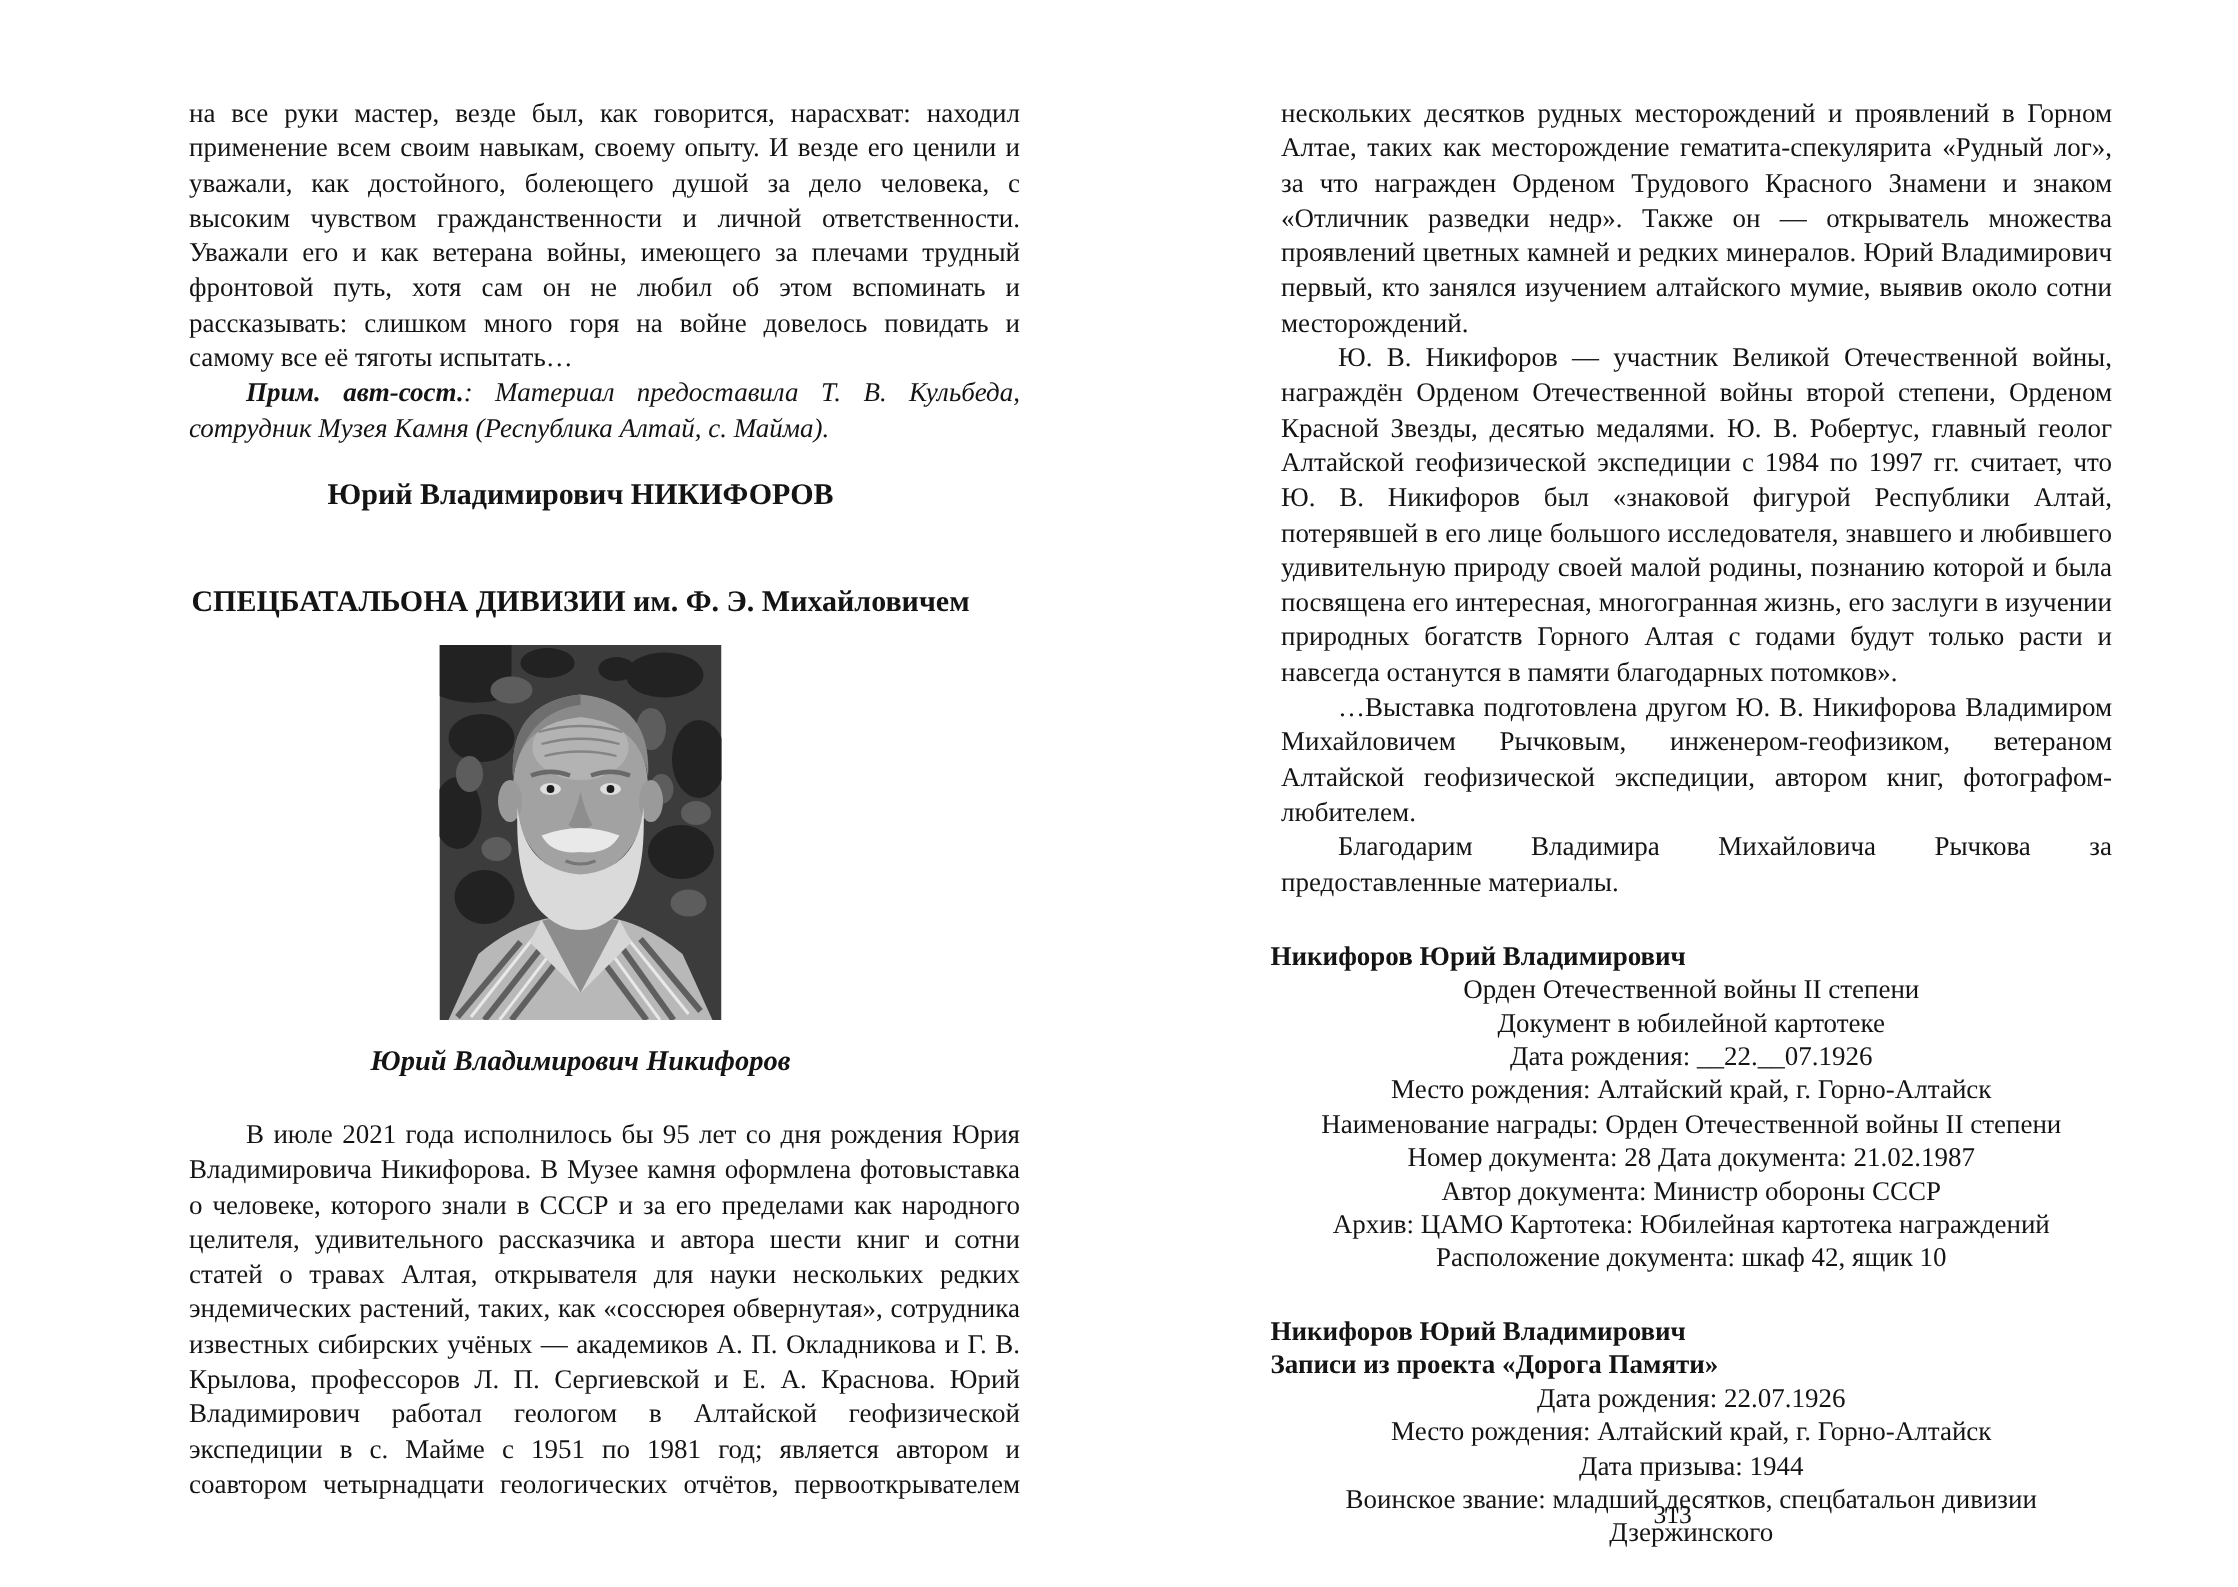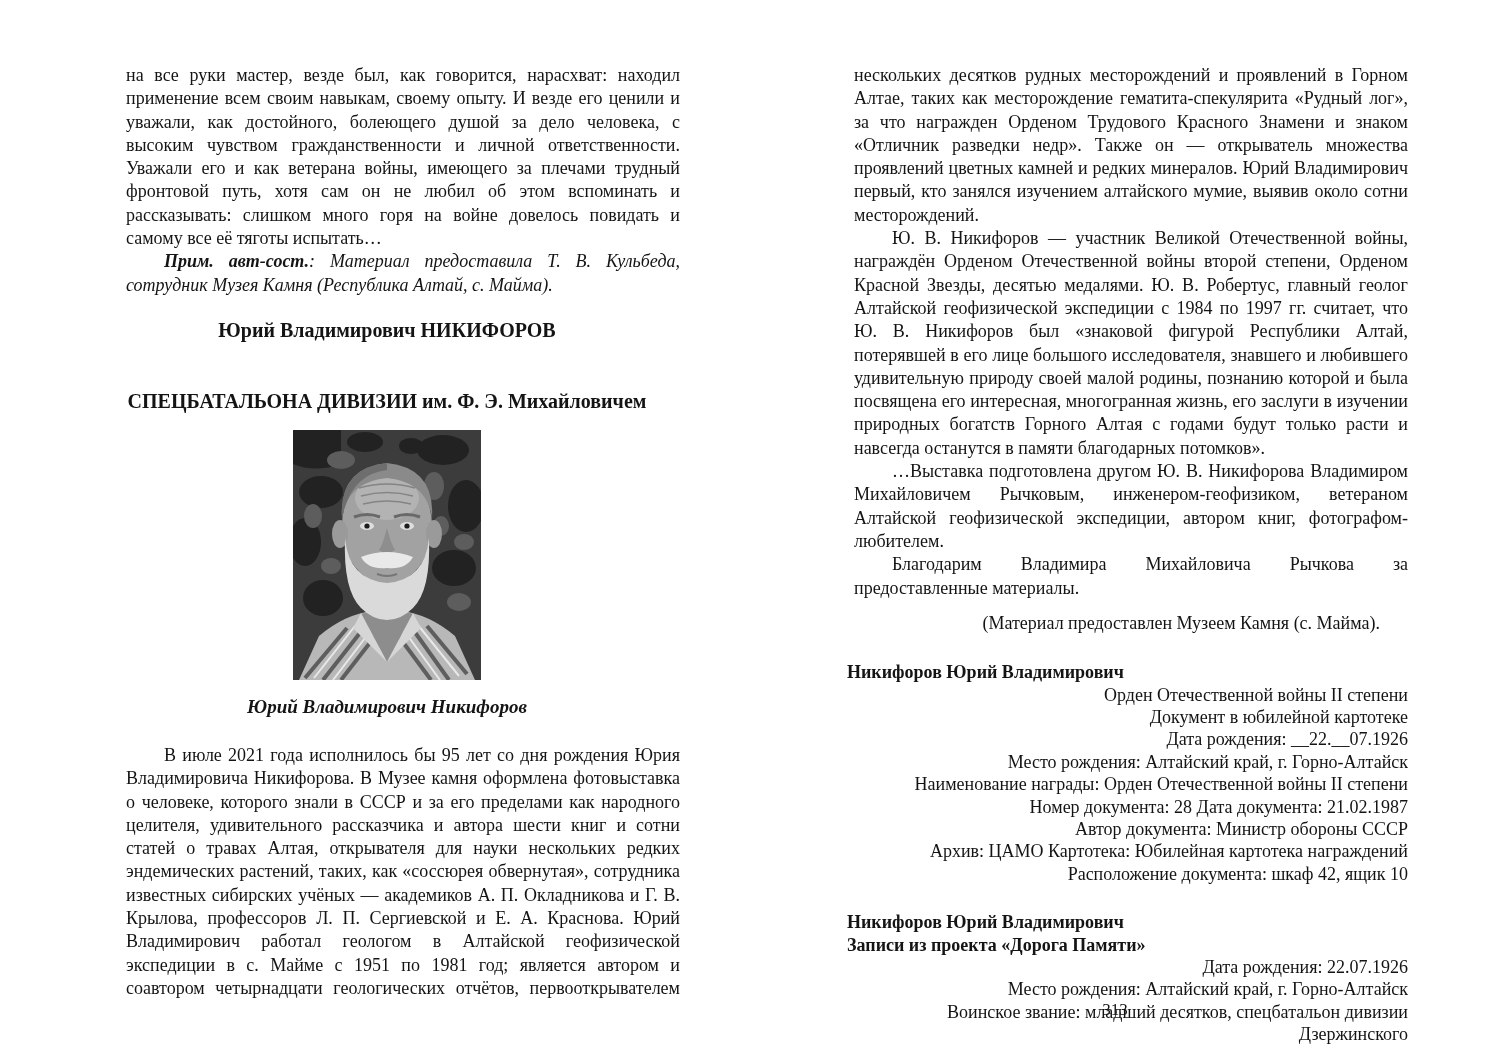--- a/index.html
+++ b/index.html
@@ -55,21 +55,21 @@
     margin-top: 12px;
     font-size: 18px; line-height: 23.3px;
     text-align: right; padding-right: 28px;
   }
   .record { margin-top: 26px; margin-left: 25px; }
   .rec-title {
     font-size: 18px; font-weight: bold; line-height: 22.4px;
     text-align: left;
   }
   .rec-line {
-    font-size: 18px; line-height: 22.4px; text-align: right;
+    font-size: 18px; line-height: 22.4px; text-align: center;
   }
   .pagenum {
     position: absolute; top: 936px; left: 0;
     width: 100%; text-align: center;
     font-size: 17px;
   }
 </style>
 </head>
 <body>
 
@@ -168,39 +168,39 @@
     <p class="body indent stretch bio">В июле 2021 года исполнилось бы 95 лет со дня рождения Юрия Владимировича Никифорова. В Музее камня оформлена фотовыставка о человеке, которого знали в СССР и за его пределами как народного целителя, удивительного рассказчика и автора шести книг и сотни статей о травах Алтая, открывателя для науки нескольких редких эндемических растений, таких, как «соссюрея обвернутая», сотрудника известных сибирских учёных — академиков А. П. Окладникова и Г. В. Крылова, профессоров Л. П. Сергиевской и Е. А. Краснова. Юрий Владимирович работал геологом в Алтайской геофизической экспедиции в с. Майме с 1951 по 1981 год; является автором и соавтором четырнадцати геологических отчётов, первооткрывателем</p>
 
   </section>
 
   <section class="page" id="pg-right">
     <p class="body">нескольких десятков рудных месторождений и проявлений в Горном Алтае, таких как месторождение гематита-спекулярита «Рудный лог», за что награжден Орденом Трудового Красного Знамени и знаком «Отличник разведки недр». Также он — открыватель множества проявлений цветных камней и редких минералов. Юрий Владимирович первый, кто занялся изучением алтайского мумие, выявив около сотни месторождений.</p>
     <p class="body indent">Ю. В. Никифоров — участник Великой Отечественной войны, награждён Орденом Отечественной войны второй степени, Орденом Красной Звезды, десятью медалями. Ю. В. Робертус, главный геолог Алтайской геофизической экспедиции с 1984 по 1997 гг. считает, что Ю. В. Никифоров был «знаковой фигурой Республики Алтай, потерявшей в его лице большого исследователя, знавшего и любившего удивительную природу своей малой родины, познанию которой и была посвящена его интересная, многогранная жизнь, его заслуги в изучении природных богатств Горного Алтая с годами будут только расти и навсегда останутся в памяти благодарных потомков».</p>
     <p class="body indent">…Выставка подготовлена другом Ю. В. Никифорова Владимиром Михайловичем Рычковым, инженером-геофизиком, ветераном Алтайской геофизической экспедиции, автором книг, фотографом-любителем.</p>
     <p class="body indent">Благодарим Владимира Михайловича Рычкова за предоставленные материалы.</p>
 
-    <p class="attribution">(Материал предоставлен Музеем Камня (с. Майма).</p>
 
     <div class="record">
       <p class="rec-title">Никифоров Юрий Владимирович</p>
       <p class="rec-line">Орден Отечественной войны II степени</p>
       <p class="rec-line">Документ в юбилейной картотеке</p>
       <p class="rec-line">Дата рождения: __22.__07.1926</p>
       <p class="rec-line">Место рождения: Алтайский край, г. Горно-Алтайск</p>
       <p class="rec-line">Наименование награды: Орден Отечественной войны II степени</p>
       <p class="rec-line">Номер документа: 28 Дата документа: 21.02.1987</p>
       <p class="rec-line">Автор документа: Министр обороны СССР</p>
       <p class="rec-line">Архив: ЦАМО Картотека: Юбилейная картотека награждений</p>
       <p class="rec-line">Расположение документа: шкаф 42, ящик 10</p>
     </div>
 
     <div class="record">
       <p class="rec-title">Никифоров Юрий Владимирович</p>
       <p class="rec-title">Записи из проекта «Дорога Памяти»</p>
       <p class="rec-line">Дата рождения: 22.07.1926</p>
       <p class="rec-line">Место рождения: Алтайский край, г. Горно-Алтайск</p>
+      <p class="rec-line">Дата призыва: 1944</p>
       <p class="rec-line">Воинское звание: младший десятков, спецбатальон дивизии Дзержинского</p>
     </div>
 
     <div class="pagenum">313</div>
   </section>
 
 </div>
 
 </body></html>

